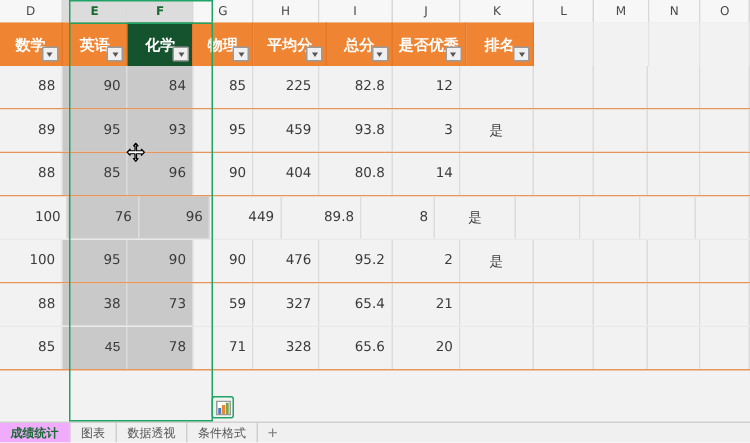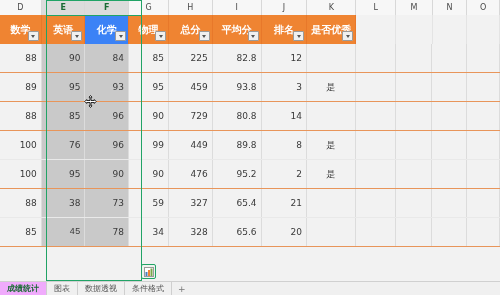--- a/index.html
+++ b/index.html
@@ -30,21 +30,21 @@
     position:absolute; top:15px; left:0; width:500px; height:29px;
     display:flex;
   }
   .fcell{
     position:relative; height:29px;
     display:flex; align-items:center; justify-content:center;
     font-size:10px; color:#ffffff; font-weight:bold;
     background:#ef8432; border-right:1px solid #e8782a;
     overflow:hidden; white-space:nowrap;
   }
-  .fcell.dark{ background:#3b82f6; }
+  .fcell.dark{ background:#14532d; }
   .fcell.empty{ background:#f2f2f2; border-right:1px solid #e4e4e4; }
   .fbtn{
     position:absolute; right:2px; bottom:3px;
     width:11px; height:10px; background:#f0f0f0;
     border:1px solid #9a9a9a; border-radius:1px;
     display:flex; align-items:center; justify-content:center;
   }
   .fbtn i{
     display:block; width:0;height:0;
     border-left:2.5px solid transparent;
@@ -142,40 +142,40 @@
         <div class="fbtn">
           <i></i>
         </div>
       </div>
       <div class="fcell" style="width: 44px;">
         <span>物理</span>
         <div class="fbtn">
           <i></i>
         </div>
       </div>
+      <div class="fcell" style="width: 54px;">
+        <span>平均分</span>
+        <div class="fbtn">
+          <i></i>
+        </div>
+      </div>
       <div class="fcell" style="width: 48px;">
         <span>总分</span>
         <div class="fbtn">
           <i></i>
         </div>
       </div>
       <div class="fcell" style="width: 54px;">
-        <span>平均分</span>
+        <span>是否优秀</span>
         <div class="fbtn">
           <i></i>
         </div>
       </div>
       <div class="fcell" style="width: 50px;">
         <span>排名</span>
-        <div class="fbtn">
-          <i></i>
-        </div>
-      </div>
-      <div class="fcell" style="width: 54px;">
-        <span>是否优秀</span>
         <div class="fbtn">
           <i></i>
         </div>
       </div>
       <div class="fcell empty" style="width: 44px;"></div>
       <div class="fcell empty" style="width: 40px;"></div>
       <div class="fcell empty" style="width: 38px;"></div>
       <div class="fcell empty" style="width: 36px;"></div>
     </div>
 
@@ -206,34 +206,33 @@
         <div class="cell blank" style="width: 44px;"></div>
         <div class="cell blank" style="width: 40px;"></div>
         <div class="cell blank" style="width: 38px;"></div>
         <div class="cell blank" style="width: 36px;"></div>
       </div>
       <div class="row rowline-strong" style="height: 29px;">
         <div class="cell num" style="width: 46px;">88</div>
         <div class="cell num selcol" style="width: 48px;">85</div>
         <div class="cell num selcol" style="width: 48px;">96</div>
         <div class="cell num" style="width: 44px;">90</div>
-        <div class="cell num" style="width: 48px;">729</div>
+        <div class="cell num" style="width: 48px;">404</div>
         <div class="cell num" style="width: 54px;">80.8</div>
         <div class="cell num" style="width: 50px;">14</div>
         <div class="cell ctr" style="width: 54px;"></div>
         <div class="cell blank" style="width: 44px;"></div>
         <div class="cell blank" style="width: 40px;"></div>
         <div class="cell blank" style="width: 38px;"></div>
         <div class="cell blank" style="width: 36px;"></div>
       </div>
       <div class="row rowline-light" style="height: 29px;">
         <div class="cell num" style="width: 46px;">100</div>
         <div class="cell num selcol" style="width: 48px;">76</div>
         <div class="cell num selcol" style="width: 48px;">96</div>
-        <div class="cell num" style="width: 44px;">99</div>
         <div class="cell num" style="width: 48px;">449</div>
         <div class="cell num" style="width: 54px;">89.8</div>
         <div class="cell num" style="width: 50px;">8</div>
         <div class="cell ctr" style="width: 54px;">是</div>
         <div class="cell blank" style="width: 44px;"></div>
         <div class="cell blank" style="width: 40px;"></div>
         <div class="cell blank" style="width: 38px;"></div>
         <div class="cell blank" style="width: 36px;"></div>
       </div>
       <div class="row rowline-strong" style="height: 29px;">
@@ -261,21 +260,21 @@
         <div class="cell ctr" style="width: 54px;"></div>
         <div class="cell blank" style="width: 44px;"></div>
         <div class="cell blank" style="width: 40px;"></div>
         <div class="cell blank" style="width: 38px;"></div>
         <div class="cell blank" style="width: 36px;"></div>
       </div>
       <div class="row rowline-strong" style="height: 29px;">
         <div class="cell num" style="width: 46px;">85</div>
         <div class="cell num selcol" style="width: 48px; font-family: Liberation Mono, monospace;">45</div>
         <div class="cell num selcol" style="width: 48px;">78</div>
-        <div class="cell num" style="width: 44px;">34</div>
+        <div class="cell num" style="width: 44px;">71</div>
         <div class="cell num" style="width: 48px;">328</div>
         <div class="cell num" style="width: 54px;">65.6</div>
         <div class="cell num" style="width: 50px;">20</div>
         <div class="cell ctr" style="width: 54px;"></div>
         <div class="cell blank" style="width: 44px;"></div>
         <div class="cell blank" style="width: 40px;"></div>
         <div class="cell blank" style="width: 38px;"></div>
         <div class="cell blank" style="width: 36px;"></div>
       </div>
     </div>

